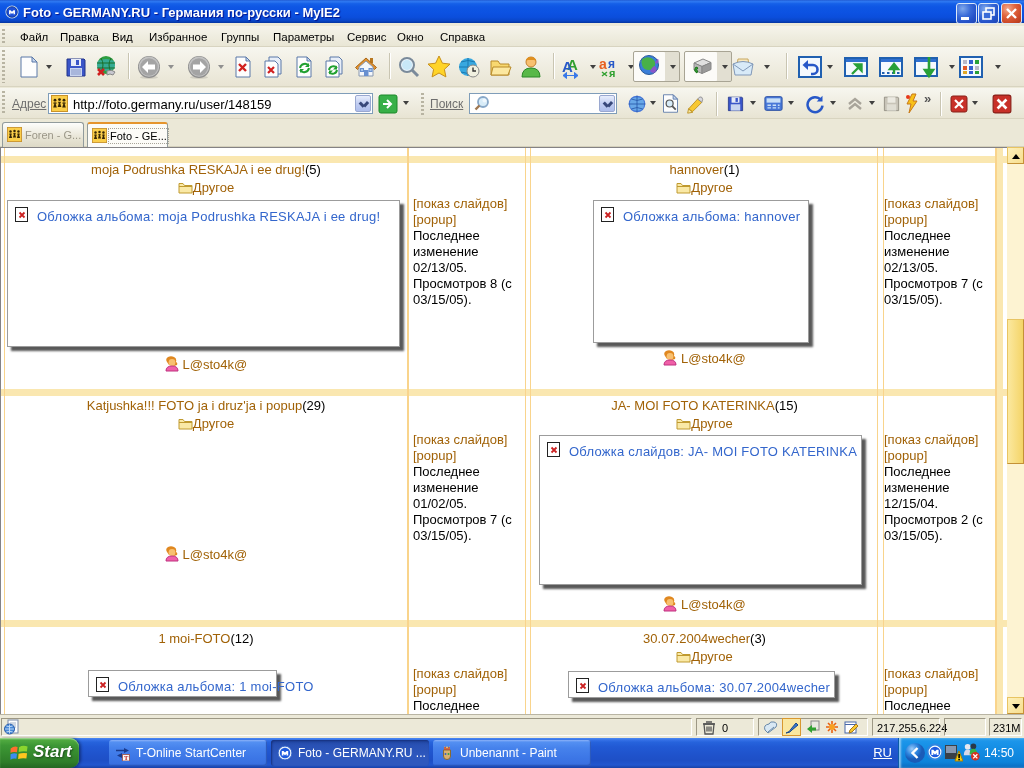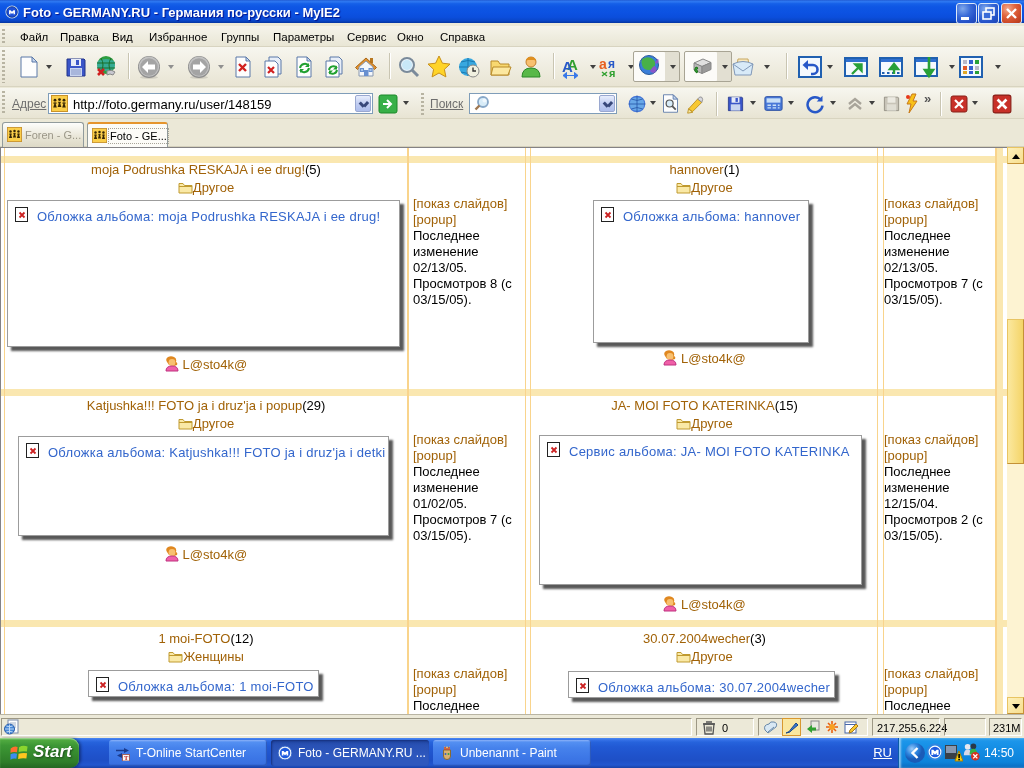--- a/index.html
+++ b/index.html
@@ -536,59 +536,49 @@
           <path d="M1 15 q0-5 6-5 q6 0 6 5 z" fill="#F060A8" stroke="#C03080"></path>
         </svg> <a class="lnk">L@sto4k@</a></div>
 
     <div class="info" style="left:883px; top:48px;"><a class="lnk">[показ слайдов]</a><br><a class="lnk">[popup]</a><br>Последнее изменение 02/13/05. Просмотров 7 (с 03/15/05).</div>
 
     <div class="hdr" style="left:4px; width:402px; top:250px;"><a class="lnk">Katjushka!!! FOTO ja i druz'ja i popup</a>(29)</div>
     <div class="hdr" style="left:4px; width:402px; top:268px;"><svg width="15" height="13" viewBox="0 0 15 13" style="vertical-align:-2px;">
           <path d="M1 2.5 h4 l1.5 2 H14 V12 H1 z" fill="#FAE9A6" stroke="#C09A30"></path>
           <path d="M1 5.5 h13" stroke="#C09A30"></path>
         </svg><a class="lnk">Другое</a></div>
-    <div class="albox" style="left:17px; top:288px; width:371px; height:100px;">
-      <div class="brk"><svg width="13" height="15" viewBox="0 0 13 15">
-            <path d="M3.5 4.5 l5 5 M8.5 4.5 l-5 5" stroke="#CC2222" stroke-width="1.8"></path>
-          </svg></div>
-      <div class="alt">Обложка альбома: Katjushka!!! FOTO ja i druz'ja i detki</div>
-    </div>
     <div class="usr" style="left:4px; width:402px; top:398px; text-align:center;"><svg width="14" height="16" viewBox="0 0 14 16" style="vertical-align:-3px;">
           <path d="M2 6 q-2-3 1-5 q3-1.5 6 0 q3 1 2 5 q2 1 1 3 l-3 1 -5-1 z" fill="#E08820"></path>
           <circle cx="7" cy="6.5" r="3.4" fill="#F8C070"></circle>
           <path d="M1 15 q0-5 6-5 q6 0 6 5 z" fill="#F060A8" stroke="#C03080"></path>
         </svg> <a class="lnk">L@sto4k@</a></div>
 
     <div class="info" style="left:412px; top:284px;"><a class="lnk">[показ слайдов]</a><br><a class="lnk">[popup]</a><br>Последнее изменение 01/02/05. Просмотров 7 (с 03/15/05).</div>
 
     <div class="hdr" style="left:531px; width:345px; top:250px;"><a class="lnk">JA- MOI FOTO KATERINKA</a>(15)</div>
     <div class="hdr" style="left:531px; width:345px; top:268px;"><svg width="15" height="13" viewBox="0 0 15 13" style="vertical-align:-2px;">
           <path d="M1 2.5 h4 l1.5 2 H14 V12 H1 z" fill="#FAE9A6" stroke="#C09A30"></path>
           <path d="M1 5.5 h13" stroke="#C09A30"></path>
         </svg><a class="lnk">Другое</a></div>
     <div class="albox" style="left:538px; top:287px; width:323px; height:150px;">
       <div class="brk"><svg width="13" height="15" viewBox="0 0 13 15">
             <path d="M3.5 4.5 l5 5 M8.5 4.5 l-5 5" stroke="#CC2222" stroke-width="1.8"></path>
           </svg></div>
-      <div class="alt">Сервис альбома: JA- MOI FOTO KATERINKA</div>
+      <div class="alt">Обложка слайдов: JA- MOI FOTO KATERINKA</div>
     </div>
     <div class="usr" style="left:531px; width:345px; top:448px; text-align:center;"><svg width="14" height="16" viewBox="0 0 14 16" style="vertical-align:-3px;">
           <path d="M2 6 q-2-3 1-5 q3-1.5 6 0 q3 1 2 5 q2 1 1 3 l-3 1 -5-1 z" fill="#E08820"></path>
           <circle cx="7" cy="6.5" r="3.4" fill="#F8C070"></circle>
           <path d="M1 15 q0-5 6-5 q6 0 6 5 z" fill="#F060A8" stroke="#C03080"></path>
         </svg> <a class="lnk">L@sto4k@</a></div>
 
     <div class="info" style="left:883px; top:284px;"><a class="lnk">[показ слайдов]</a><br><a class="lnk">[popup]</a><br>Последнее изменение 12/15/04. Просмотров 2 (с 03/15/05).</div>
 
     <div class="hdr" style="left:4px; width:402px; top:483px;"><a class="lnk">1 moi-FOTO</a>(12)</div>
-    <div class="hdr" style="left:4px; width:402px; top:501px;"><svg width="15" height="13" viewBox="0 0 15 13" style="vertical-align:-2px;">
-          <path d="M1 2.5 h4 l1.5 2 H14 V12 H1 z" fill="#FAE9A6" stroke="#C09A30"></path>
-          <path d="M1 5.5 h13" stroke="#C09A30"></path>
-        </svg><a class="lnk">Женщины</a></div>
-    <div class="albox" style="left:87px; top:522px; width:231px; height:27px;text-decoration:underline;">
+    <div class="albox" style="left:87px; top:522px; width:189px; height:27px;text-decoration:underline;">
       <div class="brk"><svg width="13" height="15" viewBox="0 0 13 15">
             <path d="M3.5 4.5 l5 5 M8.5 4.5 l-5 5" stroke="#CC2222" stroke-width="1.8"></path>
           </svg></div>
       <div class="alt">Обложка альбома: 1 moi-FOTO</div>
     </div>
 
     <div class="info" style="left:412px; top:518px;"><a class="lnk">[показ слайдов]</a><br><a class="lnk">[popup]</a><br>Последнее</div>
 
     <div class="hdr" style="left:531px; width:345px; top:483px;"><a class="lnk">30.07.2004wecher</a>(3)</div>
     <div class="hdr" style="left:531px; width:345px; top:501px;"><svg width="15" height="13" viewBox="0 0 15 13" style="vertical-align:-2px;">

